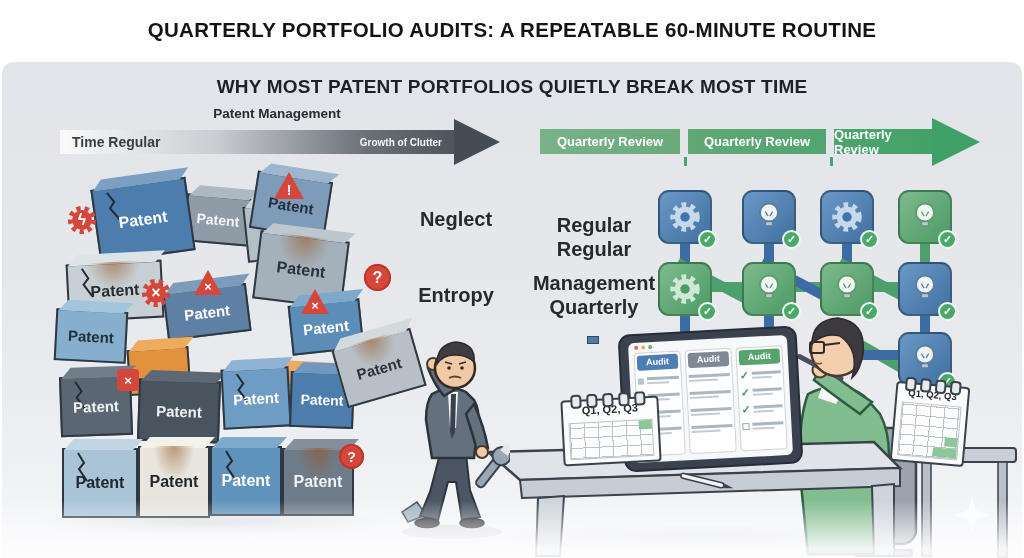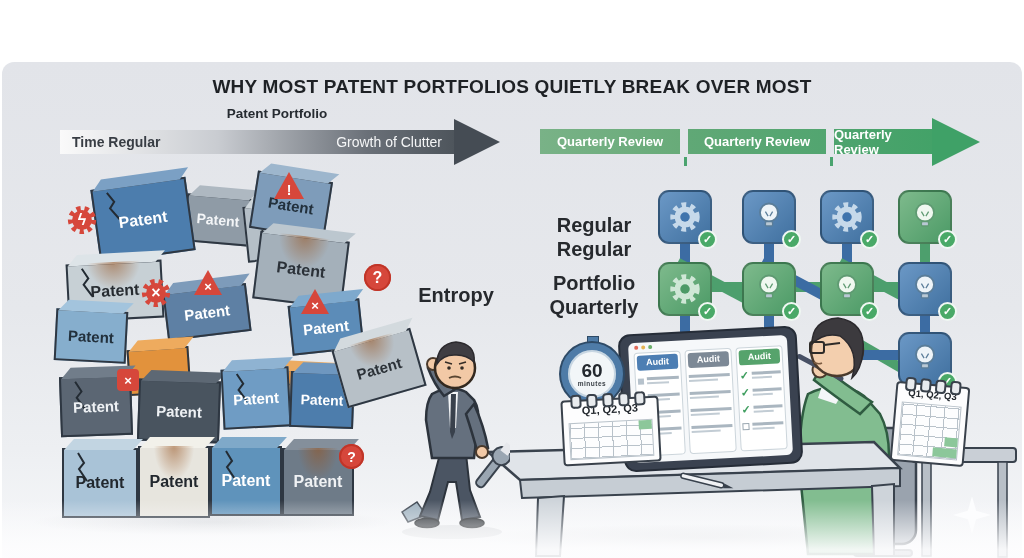--- a/index.html
+++ b/index.html
@@ -12,21 +12,21 @@
             color:#1e2125;letter-spacing:.2px;}
   
   #portfolio-label{position:absolute;left:190px;top:44px;width:170px;text-align:center;font-size:13.5px;
                    font-weight:bold;color:#262b31;}
   #decay-body{position:absolute;left:58px;top:68px;width:394px;height:24px;display:flex;align-items:center;
               justify-content:space-between;padding:0 12px;box-sizing:border-box;
               background:linear-gradient(90deg,#fafafa 0%,#c9ccd1 40%,#6a7078 78%,#4e555c 100%);}
   #decay-head{position:absolute;left:452px;top:57px;width:0;height:0;border-top:23px solid transparent;
               border-bottom:23px solid transparent;border-left:46px solid #454c54;}
   .decay-l{font-size:14px;font-weight:bold;color:#383d44;}
-  .decay-r{font-size:14px;font-weight:normal;color:#f5f6f7;}
+  .decay-r{font-size:10px;font-weight:bold;color:#f5f6f7;}
   #review-arrow .seg{position:absolute;top:67px;height:25px;display:flex;align-items:center;justify-content:center;}
   #review-arrow .seg span{font-size:13px;font-weight:bold;color:#ffffff;}
   #review-head{position:absolute;left:930px;top:56px;width:0;height:0;border-top:24px solid transparent;
                border-bottom:24px solid transparent;border-left:48px solid #3fa167;}
   .gap-tick{position:absolute;top:95px;width:3px;height:9px;background:#4aa36e;}
   
   .anno{position:absolute;text-align:center;font-weight:bold;color:#26292d;font-size:20px;line-height:1.18;}
   
   .cube{position:absolute;border:2px solid #2e3742;display:flex;align-items:center;justify-content:center;
         box-sizing:border-box;}
@@ -93,25 +93,26 @@
            clip-path:polygon(50% 0,61% 39%,100% 50%,61% 61%,50% 100%,39% 61%,0 50%,39% 39%);}
   .shadow{position:absolute;border-radius:50%;z-index:1;}
   #suit-man{position:absolute;left:398px;top:270px;width:110px;height:230px;z-index:11;}
   #fade{position:absolute;left:0;right:0;bottom:0;height:58px;z-index:20;pointer-events:none;
         background:linear-gradient(180deg,rgba(253,253,254,0) 0%,rgba(253,253,254,.9) 85%);}
 </style>
 </head>
 <body>
 
 <div id="stage">
+  <div id="title">QUARTERLY PORTFOLIO AUDITS: A REPEATABLE 60-MINUTE ROUTINE</div>
 
   <div id="panel">
-    <div id="subtitle">WHY MOST PATENT PORTFOLIOS QUIETLY BREAK OVER MOST</div>
-
-    <div id="portfolio-label">Patent Portfolio</div>
+    <div id="subtitle">WHY MOST PATENT PORTFOLIOS QUIETLY BREAK MOST TIME</div>
+
+    <div id="portfolio-label">Patent Management</div>
     <div id="decay-body">
       <span class="decay-l">Time Regular</span>
       <span class="decay-r">Growth of Clutter</span>
     </div>
     <div id="decay-head"></div>
 
     <div id="review-arrow">
         <div class="seg" style="left: 538px; width: 140px; background: linear-gradient(90deg, rgb(121, 178, 135), rgb(104, 171, 121));">
           <span>Quarterly Review</span>
         </div>
@@ -120,28 +121,29 @@
         </div>
         <div class="seg" style="left: 832px; width: 98px; background: linear-gradient(90deg, rgb(78, 164, 110), rgb(67, 162, 104));">
           <span>Quarterly Review</span>
         </div>
         <div class="gap-tick" style="left: 682px;"></div>
         <div class="gap-tick" style="left: 828px;"></div>
       </div>
     <div id="review-head"></div>
 
     <div class="anno" style="left:396px;top:146px;width:116px;">
+      <div>Neglect</div>
     </div>
     <div class="anno" style="left:396px;top:222px;width:116px;">Entropy</div>
     <div class="anno" style="left:526px;top:152px;width:132px;">
       <div>Regular</div>
       <div>Regular</div>
     </div>
     <div class="anno" style="left:512px;top:210px;width:160px;">
-      <div>Portfolio</div>
+      <div>Management</div>
       <div>Quarterly</div>
     </div>
 
     <div id="net">
         <div class="nline b" style="left: 678px; top: 158px; width: 10px; height: 64px; z-index: 2;"></div>
         <div class="nline b" style="left: 762px; top: 158px; width: 10px; height: 64px; z-index: 2;"></div>
         <div class="nline b" style="left: 840px; top: 158px; width: 10px; height: 64px; z-index: 2;"></div>
         <div class="nline g" style="left: 918px; top: 158px; width: 10px; height: 64px; z-index: 2;"></div>
         <div class="nline b" style="left: 918px; top: 240px; width: 10px; height: 52px; z-index: 2;"></div>
         <div class="nline b" style="left: 678px; top: 240px; width: 10px; height: 52px; z-index: 2;"></div>
@@ -365,24 +367,20 @@
                   <i></i>
                   <i></i>
                 </span>
               </div>
             </div>
           </div>
       </div>
     </div>
 
     <div id="timer-crown"></div>
-    <div id="timer">
-      <span class="tv">60</span>
-      <span class="tu">minutes</span>
-    </div>
 
     <div class="cal" style="left:560px;top:336px;width:98px;height:66px;transform:rotate(-3deg);">
       <div class="chead" style="font-size:11px;padding-top:3px;">Q1, Q2, Q3</div>
       <div class="cgrid" style="top:21px;"></div>
       <div class="gcell" style="right:6px;top:22px;width:13px;height:9px;"></div>
       <i class="ring" style="left:8px;"></i>
         <i class="ring" style="left:24px;"></i>
         <i class="ring" style="left:40px;"></i>
       <i class="ring" style="left:56px;"></i>
         <i class="ring" style="left:72px;"></i>

